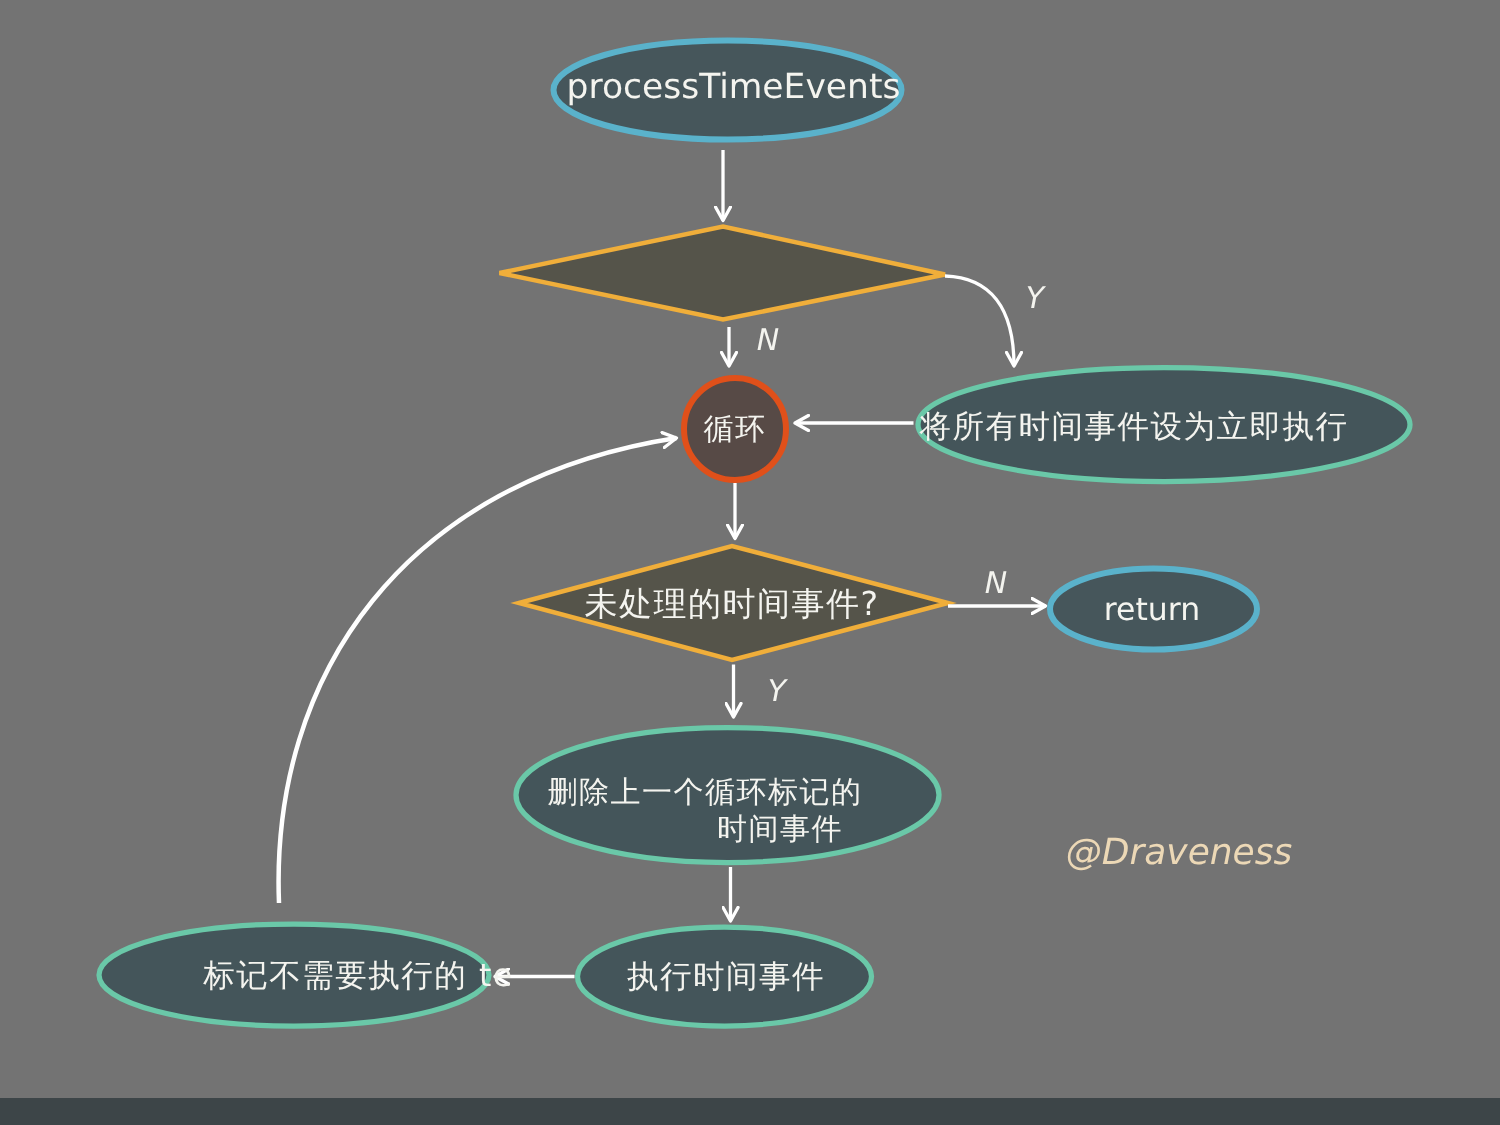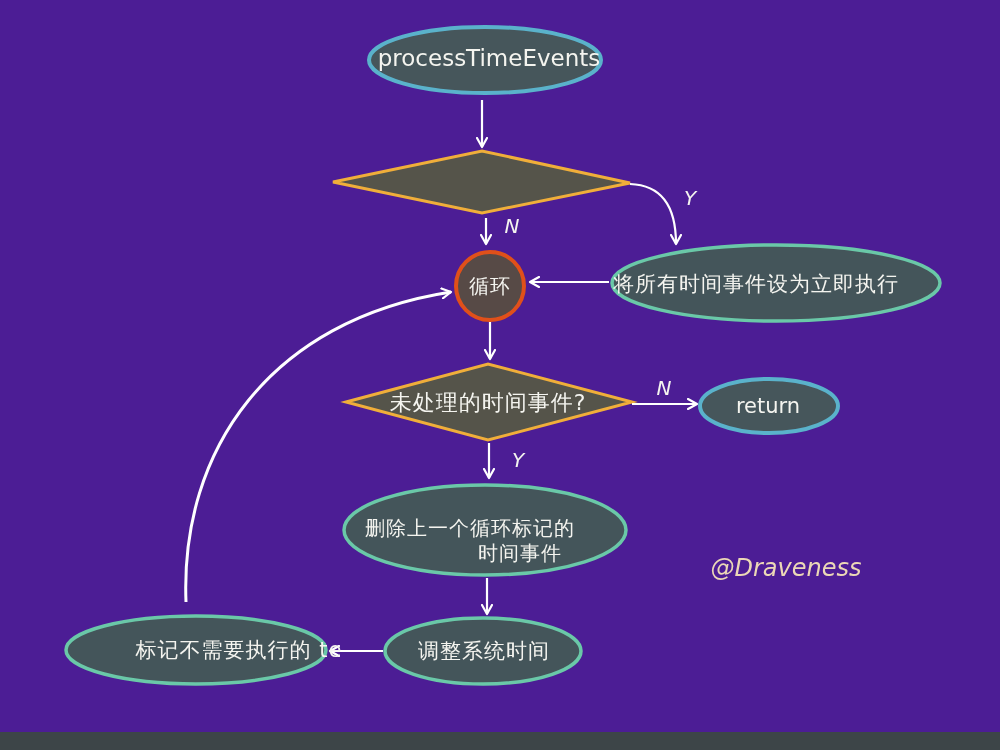--- a/index.html
+++ b/index.html
@@ -7,21 +7,21 @@
       padding: 0;
       width: 1000px;
       height: 750px;
       overflow: hidden;
       background: #3d4548;
     }
     #canvas {
       position: relative;
       width: 1000px;
       height: 732px;
-      background: #4c1d95;
+      background: #737373;
       font-family: "DejaVu Sans", sans-serif;
     }
     svg.diagram {
       position: absolute;
       left: 0;
       top: 0;
     }
     .node-label {
       position: absolute;
       color: #f4f4ef;
@@ -112,21 +112,21 @@
 
   <div class="node-label" style="left:756px; top:284px; font-size:21px;">将所有时间事件设为立即执行</div>
 
   <div class="node-label" style="left:488px; top:403px; font-size:22px;text-align:right;">未处理的时间事件?</div>
 
   <div class="node-label en" style="left:768px; top:406px; font-size:21px;">return</div>
 
   <div class="node-label" style="left:470px; top:528px; font-size:20px;">删除上一个循环标记的</div>
   <div class="node-label" style="left:520px; top:553px; font-size:20px;text-align:right;">时间事件</div>
 
-  <div class="node-label" style="left:484px; top:651px; font-size:21px;">调整系统时间</div>
+  <div class="node-label" style="left:484px; top:651px; font-size:21px;">执行时间事件</div>
 
   <div class="node-label" style="left:198px; top:650px; font-size:21px;margin-left:41px;">标记不需要执行的 te</div>
 
   <div class="edge-label" style="left:512px; top:226px;">N</div>
   <div class="edge-label" style="left:690px; top:198px;">Y</div>
   <div class="edge-label" style="left:664px; top:388px;">N</div>
   <div class="edge-label" style="left:518px; top:460px;">Y</div>
 
   <div class="watermark" style="left:786px; top:568px;">@Draveness</div>
 

